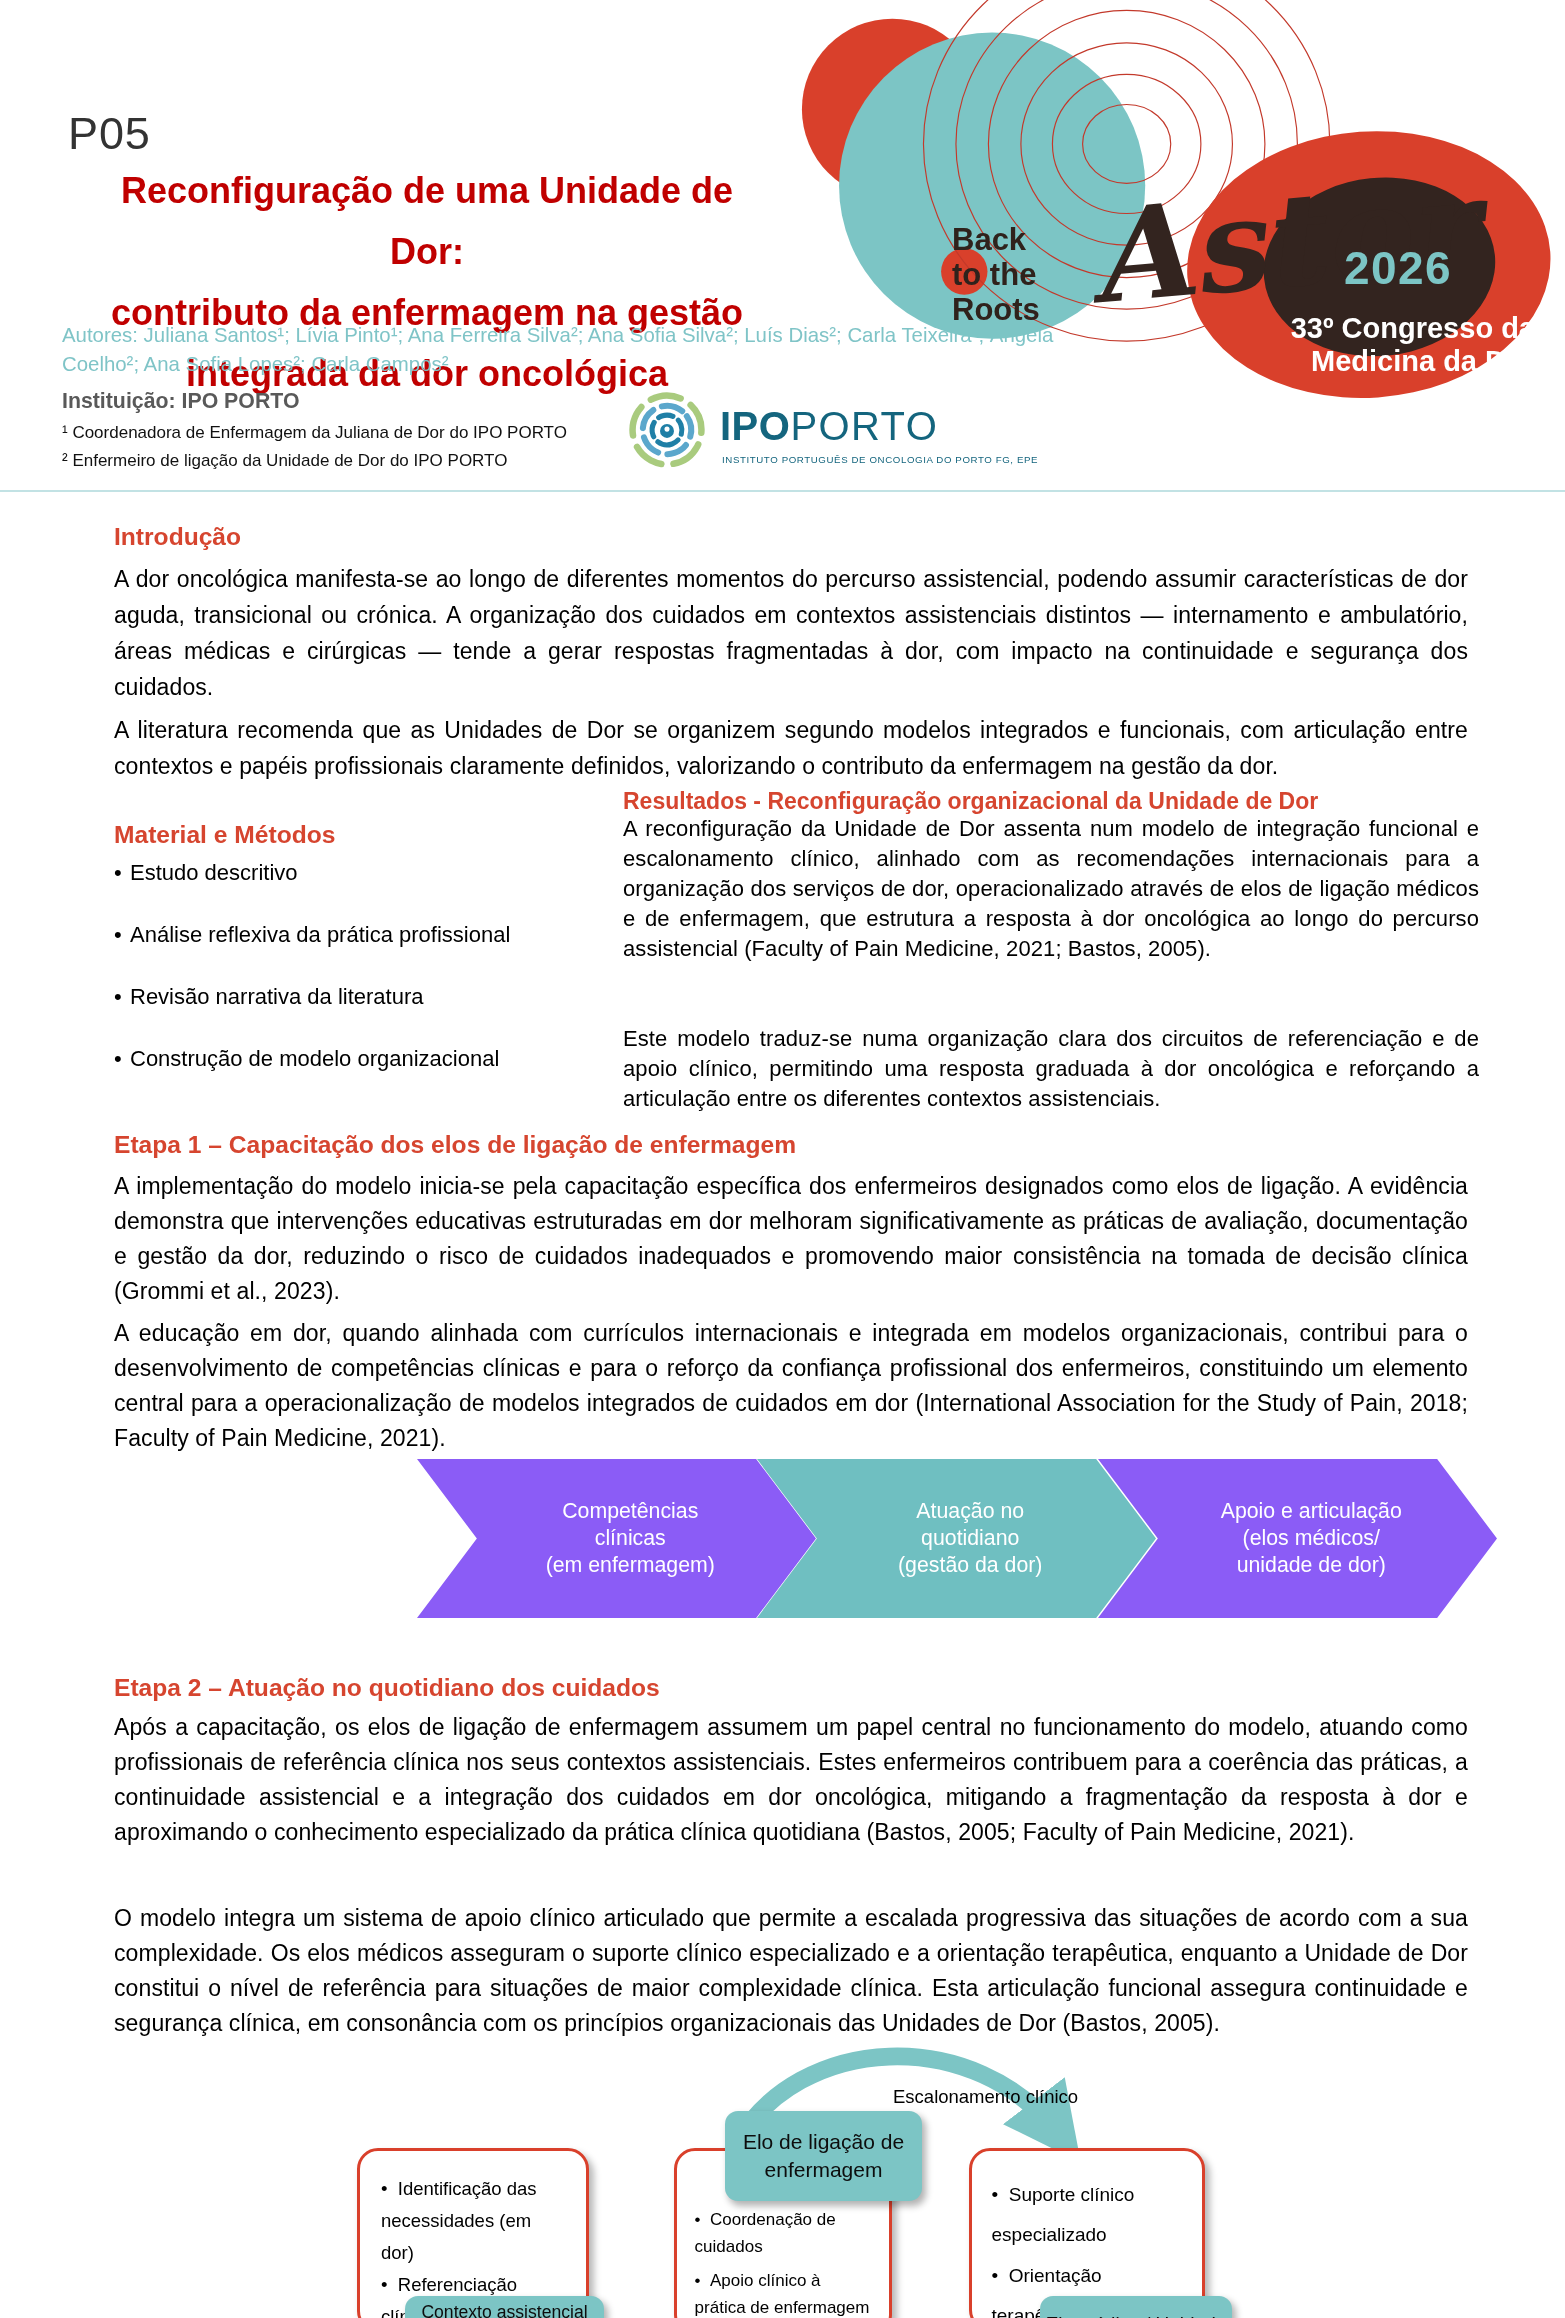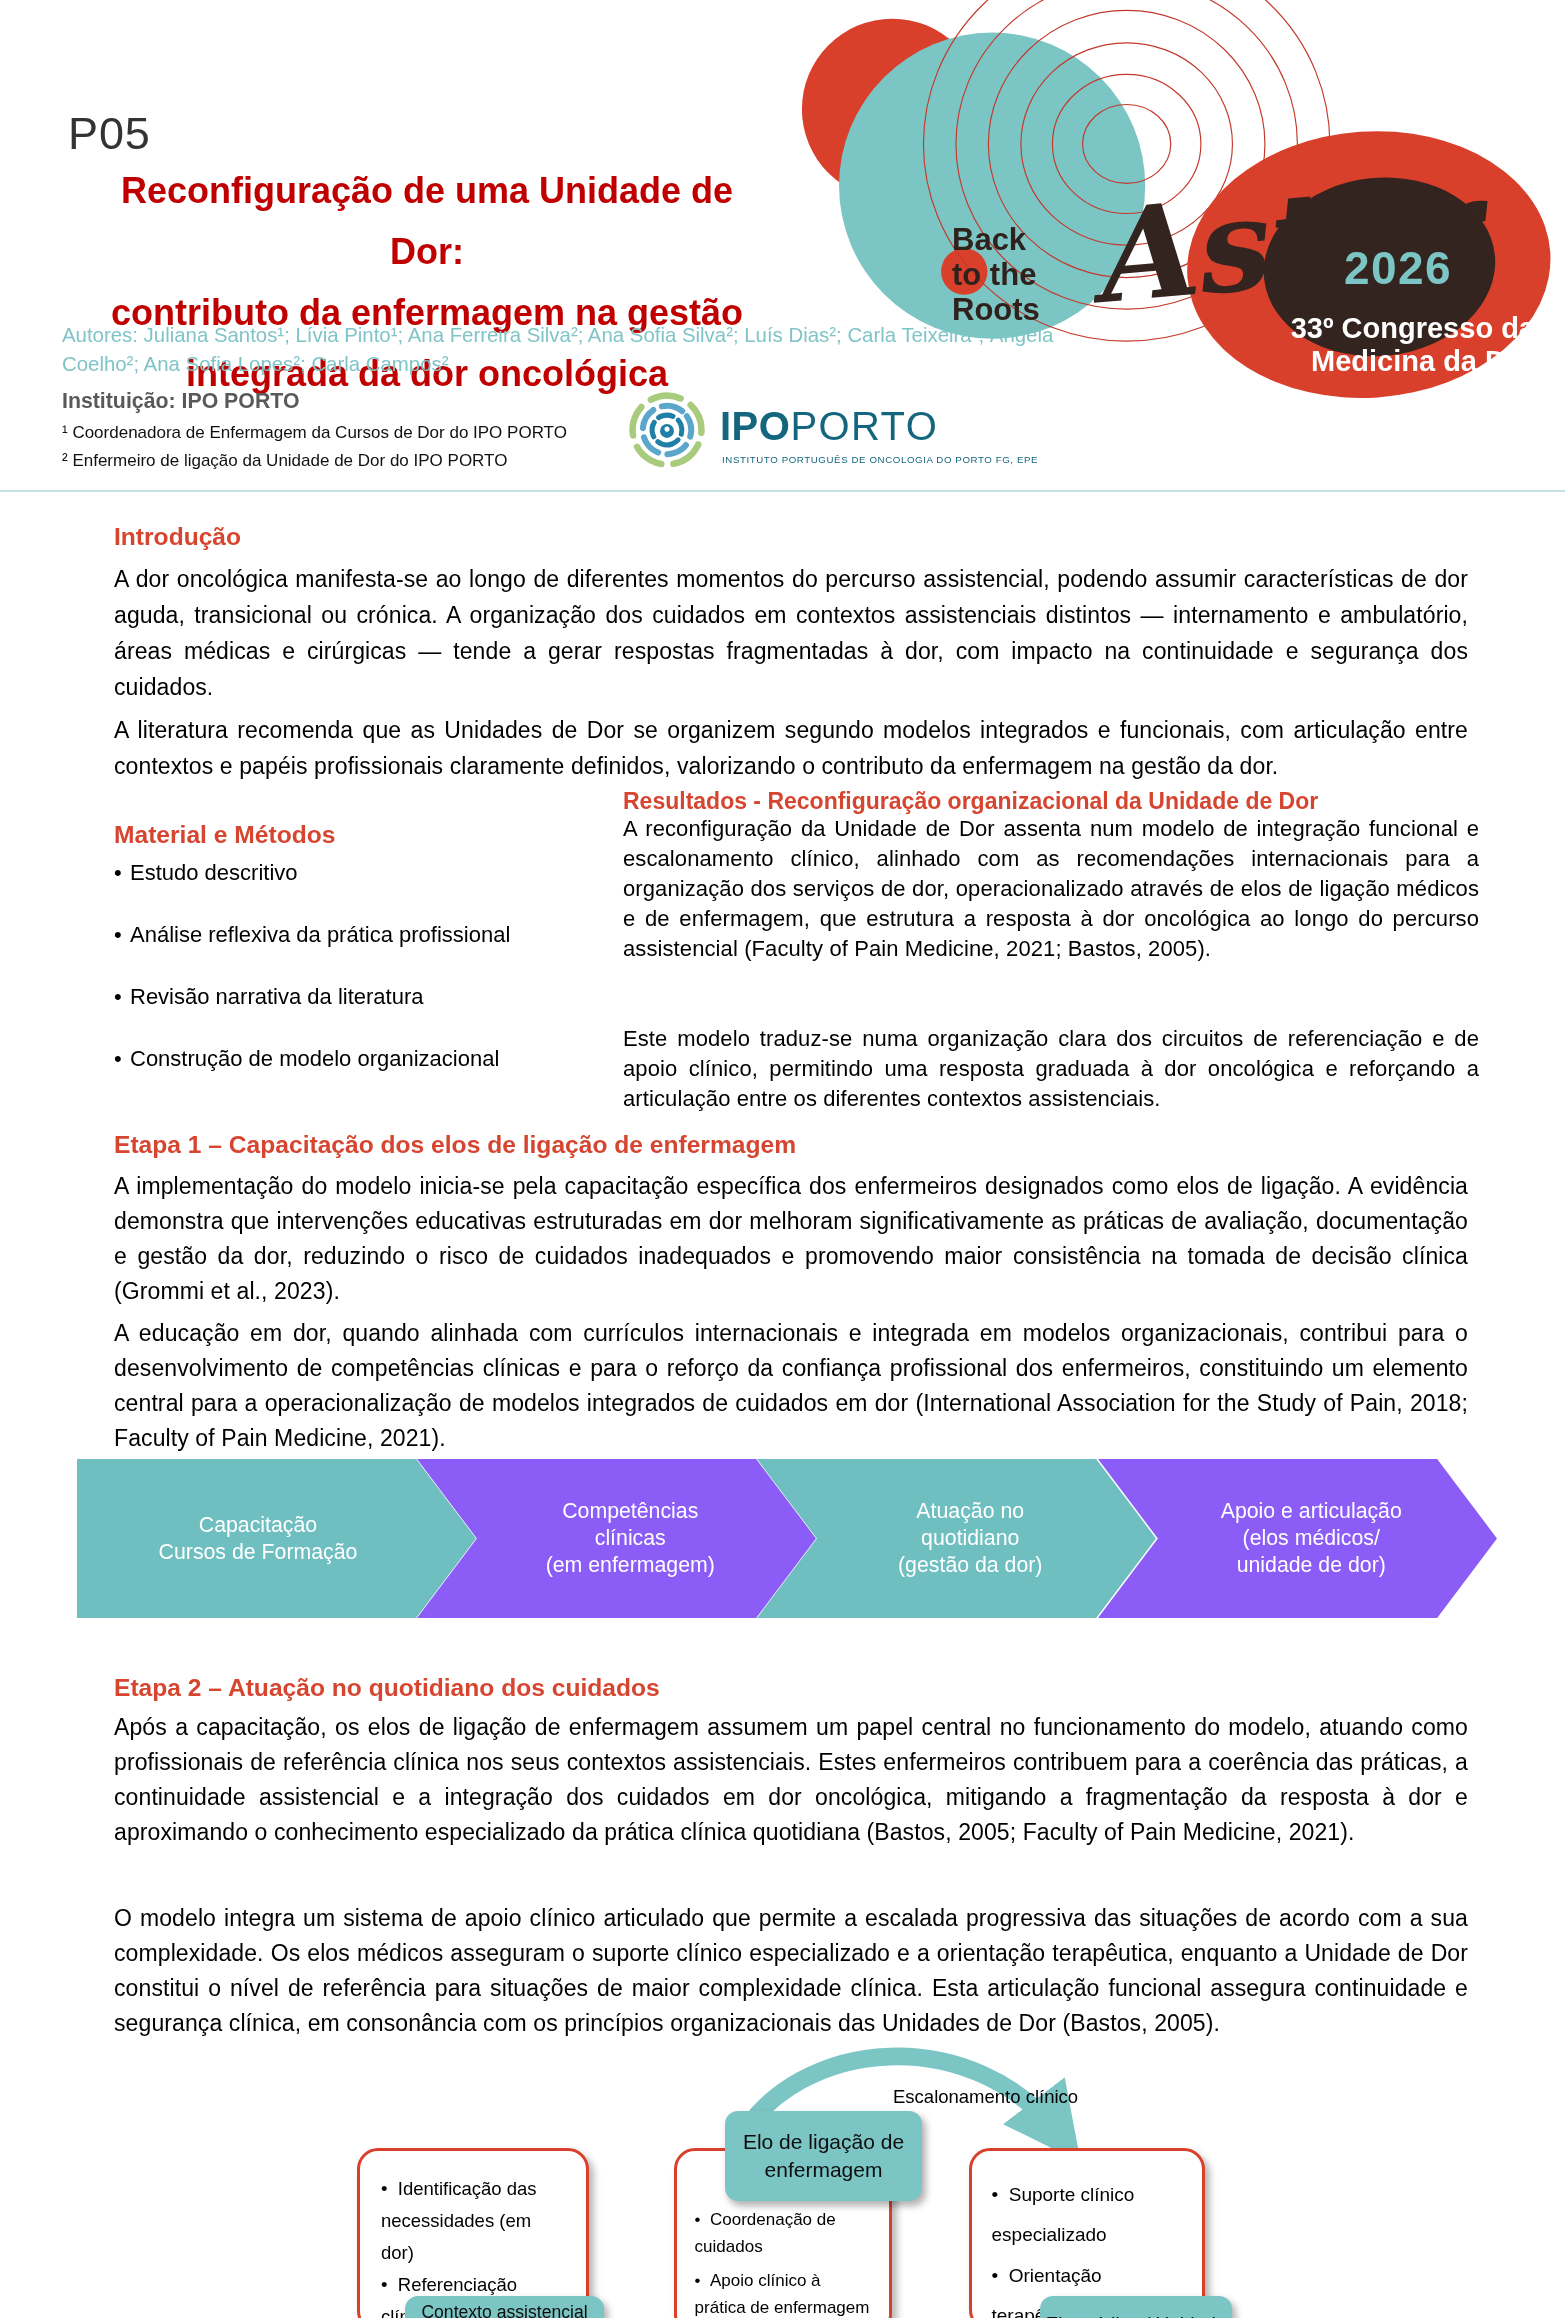--- a/index.html
+++ b/index.html
@@ -115,21 +115,21 @@
     <ellipse cx="2952" cy="570" rx="392" ry="287" fill="#D9402B" transform="rotate(-4 2952 570)"></ellipse>
     <ellipse cx="2975" cy="575" rx="250" ry="192" fill="#33241F" transform="rotate(-6 2975 575)"></ellipse>
   </svg>
 
   <div class="abs p05">P05</div>
   <div class="abs title pre">Reconfiguração de uma Unidade de Dor:
 contributo da enfermagem na gestão
 integrada da dor oncológica</div>
   <div class="abs authors">Autores: Juliana Santos¹; Lívia Pinto¹; Ana Ferreira Silva²; Ana Sofia Silva²; Luís Dias²; Carla Teixeira²; Ângela Coelho²; Ana Sofia Lopes²; Carla Campos²</div>
   <div class="abs institution">Instituição: IPO PORTO</div>
-  <div class="abs footnote fn1">¹ Coordenadora de Enfermagem da Cursos de Dor do IPO PORTO</div>
+  <div class="abs footnote fn1">¹ Coordenadora de Enfermagem da Juliana de Dor do IPO PORTO</div>
   <div class="abs footnote fn2">² Enfermeiro de ligação da Unidade de Dor do IPO PORTO</div>
 
   <svg class="abs" style="left:627px; top:390px;" width="80" height="80" viewBox="0 0 172 172">
     <circle cx="86" cy="86" r="74" fill="none" stroke="#A9CB7E" stroke-width="14" stroke-dasharray="66 26" stroke-linecap="round" transform="rotate(28 86 86)"></circle>
     <circle cx="86" cy="86" r="52" fill="none" stroke="#5BA7CC" stroke-width="13" stroke-dasharray="46 20" stroke-linecap="round" transform="rotate(-35 86 86)"></circle>
     <circle cx="86" cy="86" r="32" fill="none" stroke="#1F7FA6" stroke-width="11" stroke-dasharray="32 14" stroke-linecap="round" transform="rotate(70 86 86)"></circle>
     <circle cx="86" cy="88" r="15" fill="#1F7FA6"></circle>
     <circle cx="86" cy="84" r="5.5" fill="#ffffff"></circle>
   </svg>
   <div class="abs ipo-text">
@@ -162,22 +162,20 @@
   </div>
 
   <div class="abs heading h-results">Resultados - Reconfiguração organizacional da Unidade de Dor</div>
   <div class="abs body-par p-results1">A reconfiguração da Unidade de Dor assenta num modelo de integração funcional e escalonamento clínico, alinhado com as recomendações internacionais para a organização dos serviços de dor, operacionalizado através de elos de ligação médicos e de enfermagem, que estrutura a resposta à dor oncológica ao longo do percurso assistencial (Faculty of Pain Medicine, 2021; Bastos, 2005).</div>
   <div class="abs body-par p-results2">Este modelo traduz-se numa organização clara dos circuitos de referenciação e de apoio clínico, permitindo uma resposta graduada à dor oncológica e reforçando a articulação entre os diferentes contextos assistenciais.</div>
 
   <div class="abs heading h-etapa1">Etapa 1 – Capacitação dos elos de ligação de enfermagem</div>
   <div class="abs body-par tight p-e1a">A implementação do modelo inicia-se pela capacitação específica dos enfermeiros designados como elos de ligação. A evidência demonstra que intervenções educativas estruturadas em dor melhoram significativamente as práticas de avaliação, documentação e gestão da dor, reduzindo o risco de cuidados inadequados e promovendo maior consistência na tomada de decisão clínica (Grommi et al., 2023).</div>
   <div class="abs body-par tight p-e1b">A educação em dor, quando alinhada com currículos internacionais e integrada em modelos organizacionais, contribui para o desenvolvimento de competências clínicas e para o reforço da confiança profissional dos enfermeiros, constituindo um elemento central para a operacionalização de modelos integrados de cuidados em dor (International Association for the Study of Pain, 2018; Faculty of Pain Medicine, 2021).</div>
 
-  <div class="chev chev-first teal-bg c1"><span>Capacitação
-Cursos de Formação</span></div>
   <div class="chev chev-notch red-bg c2"><span>Competências
 clínicas
 (em enfermagem)</span></div>
   <div class="chev chev-notch teal-bg c3"><span>Atuação no
 quotidiano
 (gestão da dor)</span></div>
   <div class="chev chev-notch red-bg c4"><span>Apoio e articulação
 (elos médicos/
 unidade de dor)</span></div>
 

